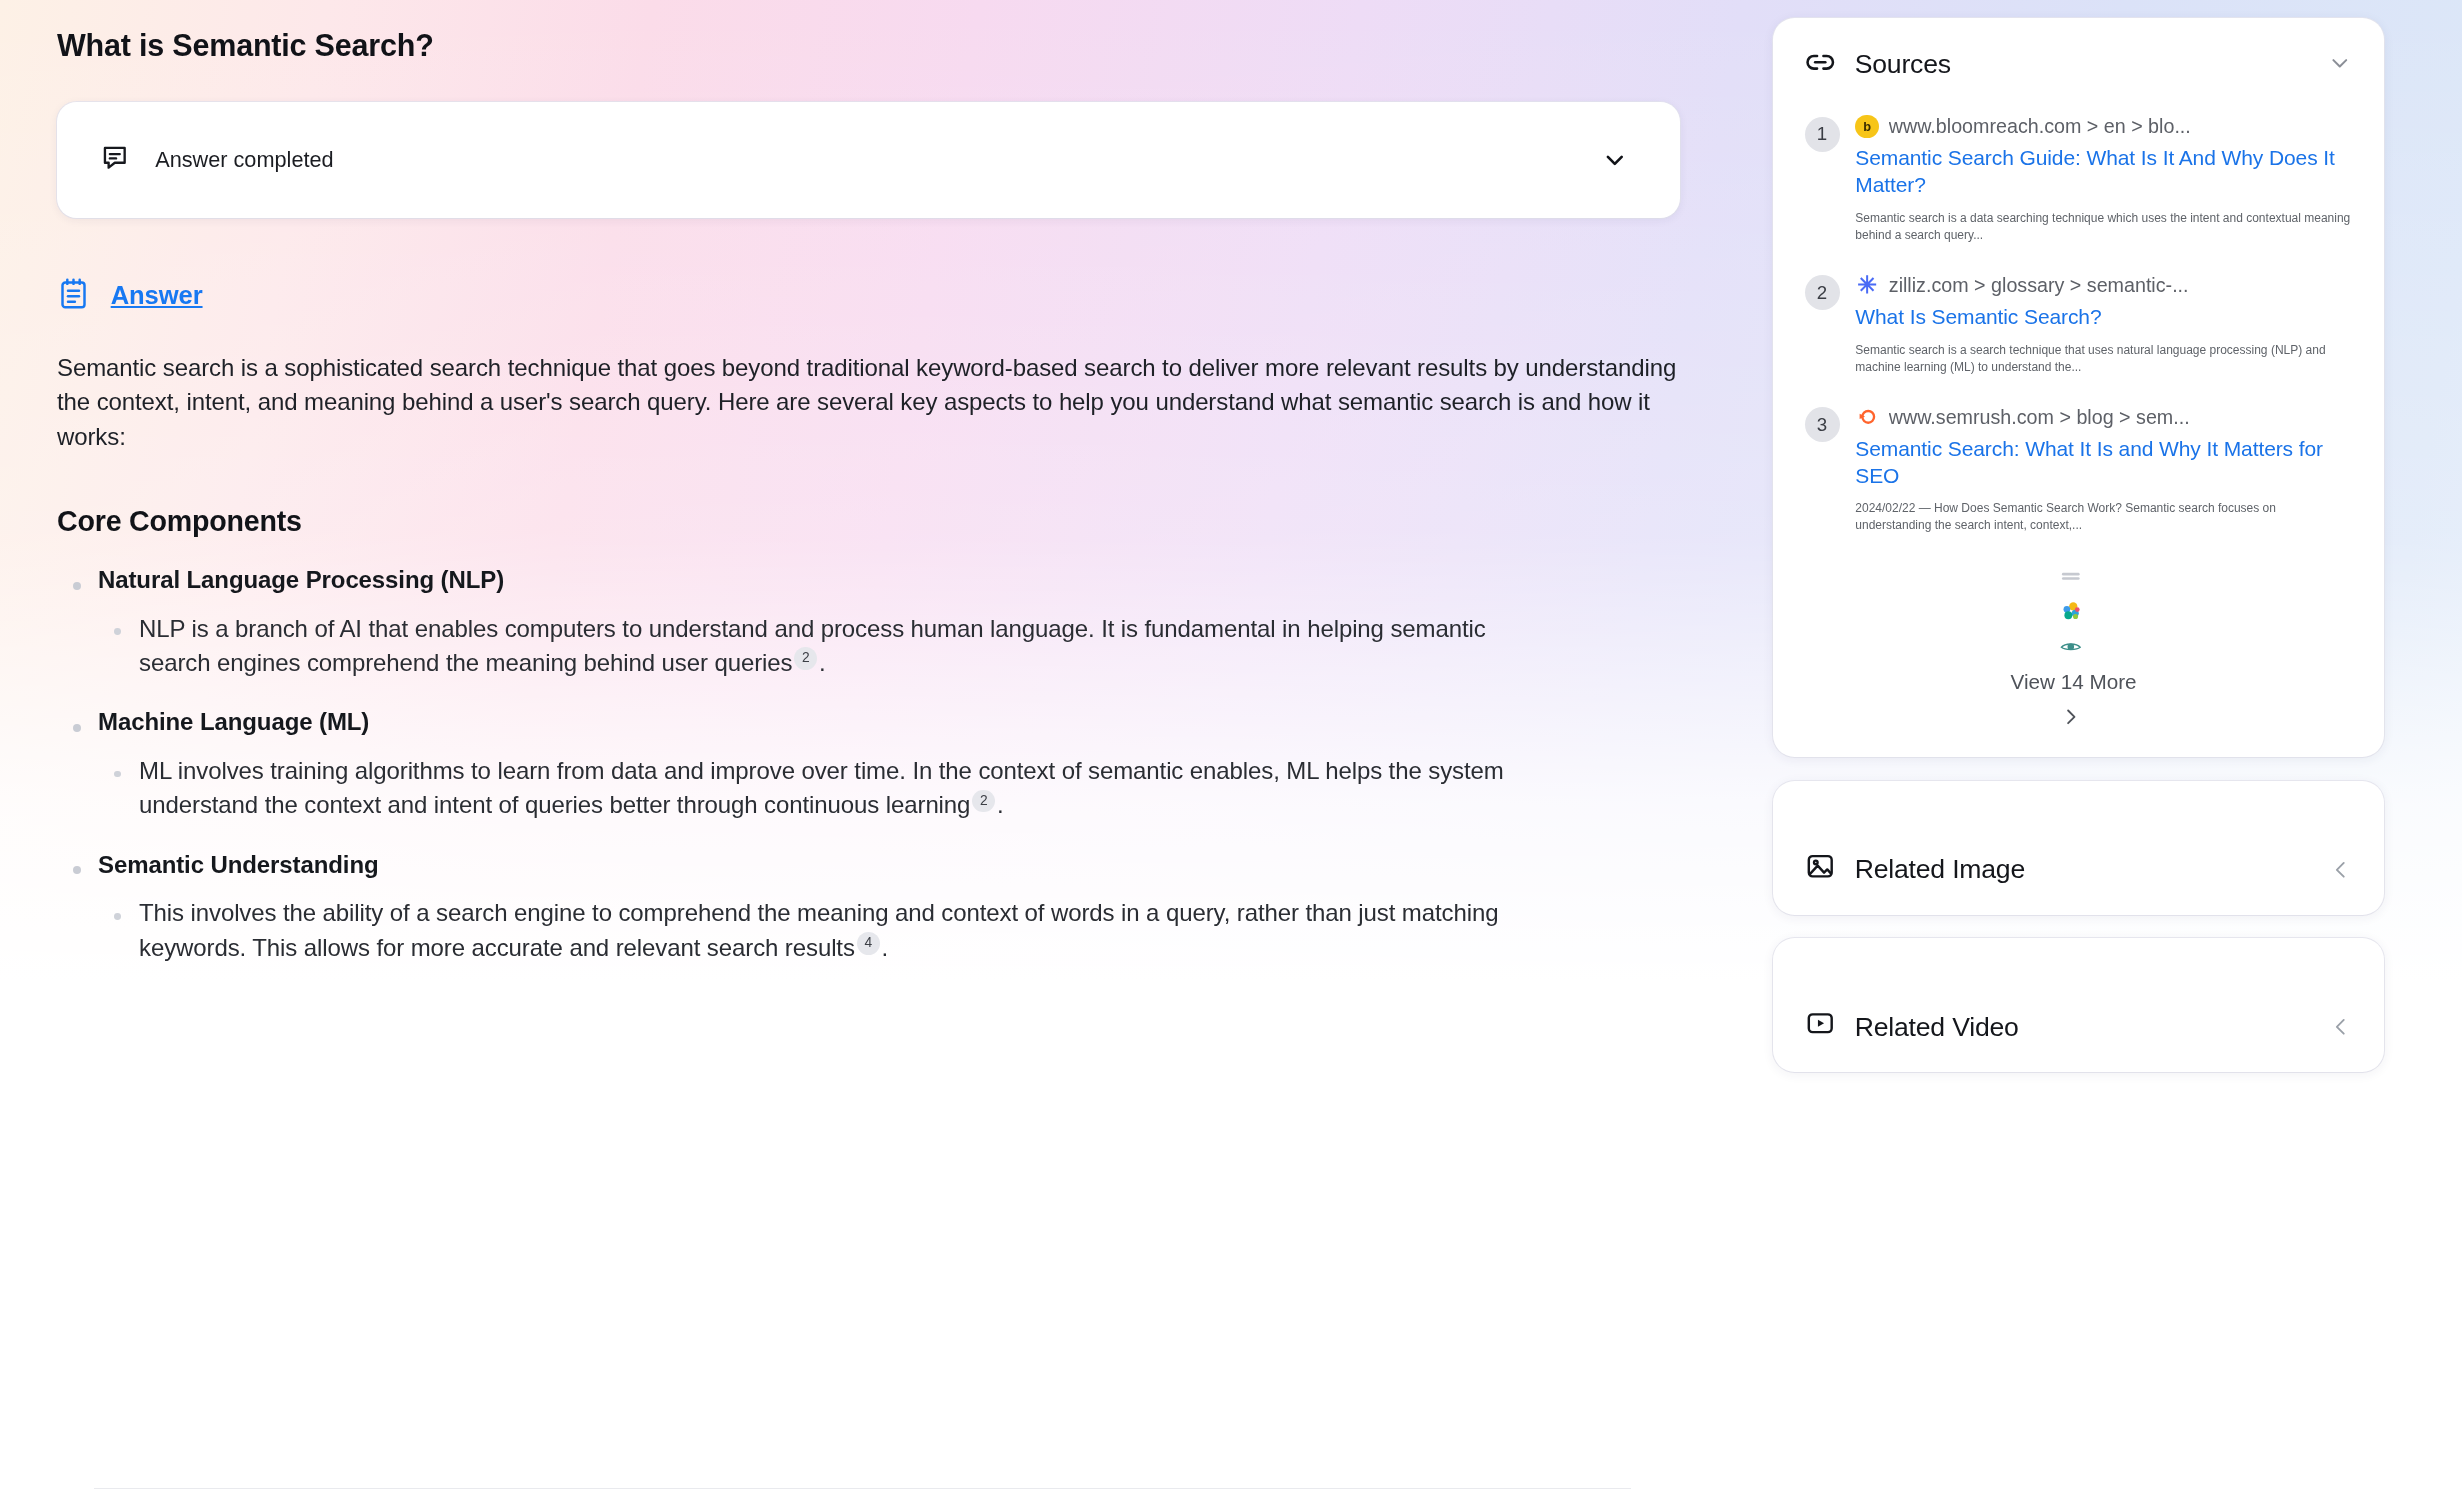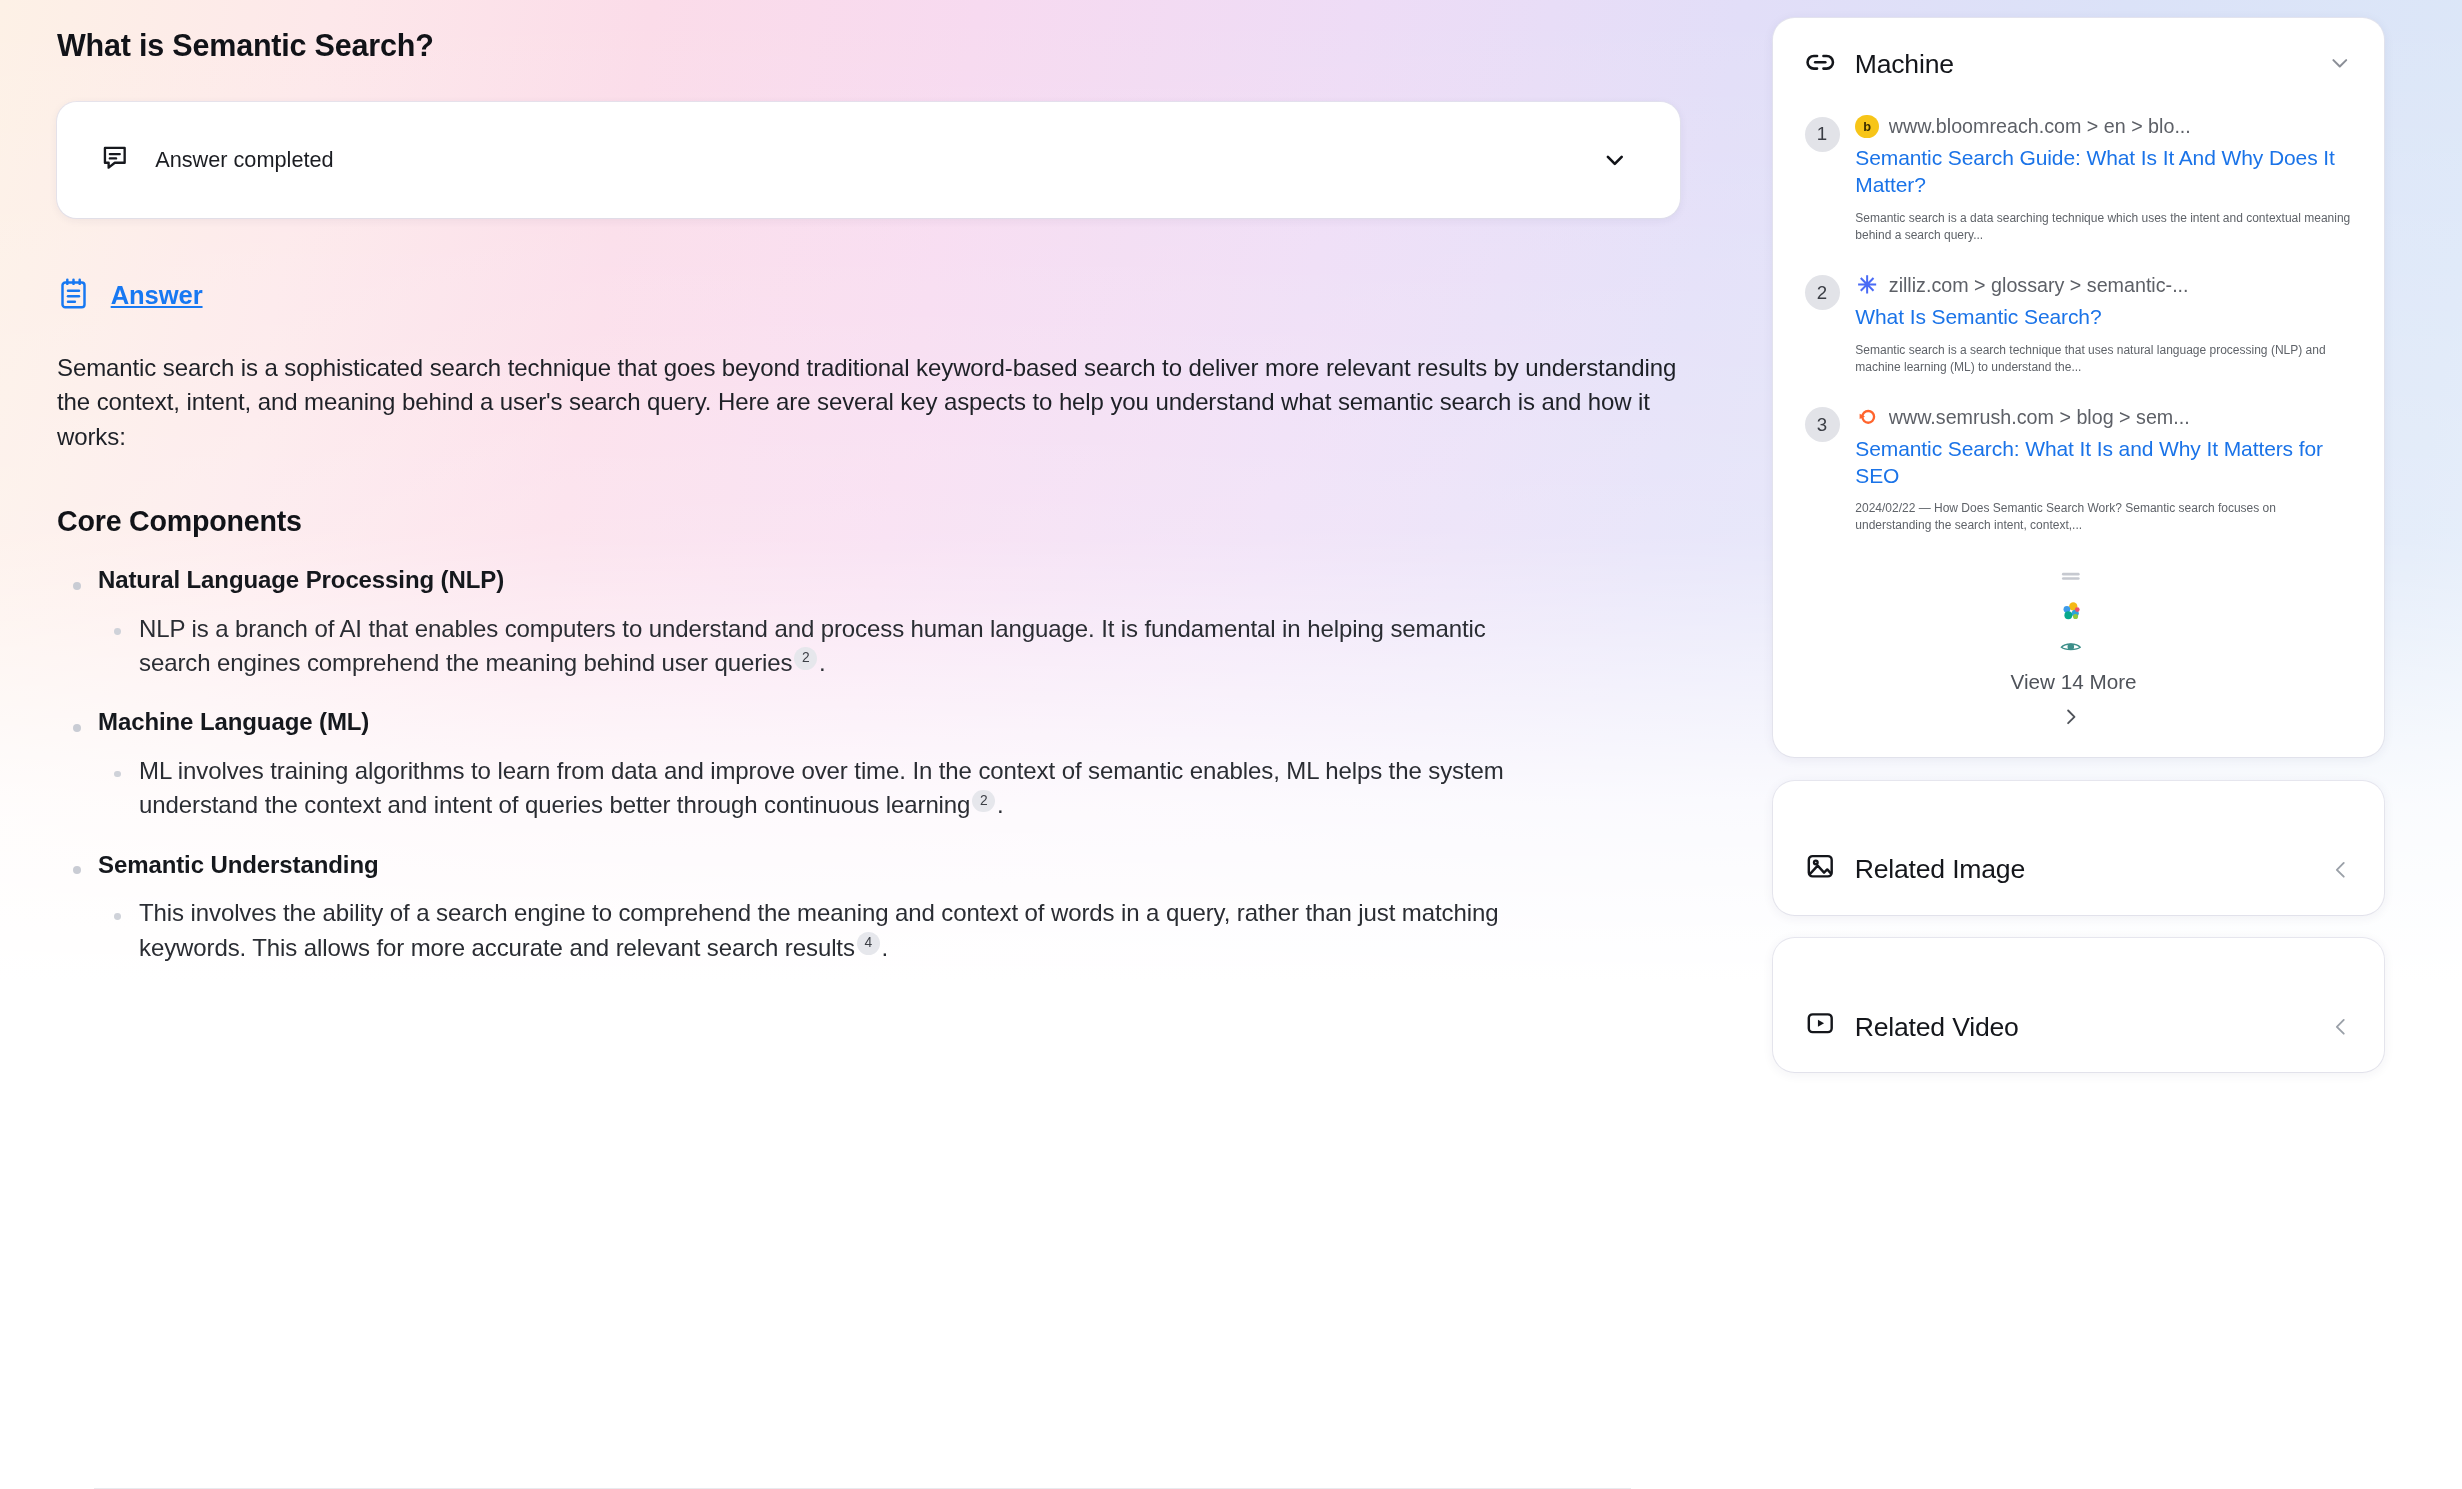--- a/index.html
+++ b/index.html
@@ -381,21 +381,21 @@
       <div class="card" id="sources-card">
 
         <div class="card-head">
           <span>
             <svg width="30.5" height="30.5" viewBox="0 0 24 24" fill="none" stroke="#14161b" stroke-width="2" stroke-linecap="round" stroke-linejoin="round">
               <path d="M9.5 7H7a5 5 0 0 0 0 10h2.5"></path>
               <path d="M14.5 7H17a5 5 0 0 1 0 10h-2.5"></path>
               <line x1="8" y1="12" x2="16" y2="12"></line>
             </svg>
           </span>
-          <span class="title">Machine</span>
+          <span class="title">Sources</span>
           <span>
             <svg width="25.6" height="25.6" viewBox="0 0 24 24" fill="none" stroke="#8b8f97" stroke-width="1.9" stroke-linecap="round" stroke-linejoin="round">
               <polyline points="6 9.5 12 15.5 18 9.5"></polyline>
             </svg>
           </span>
         </div>
 
         <div class="src-list">
 
           <div class="src-item">

